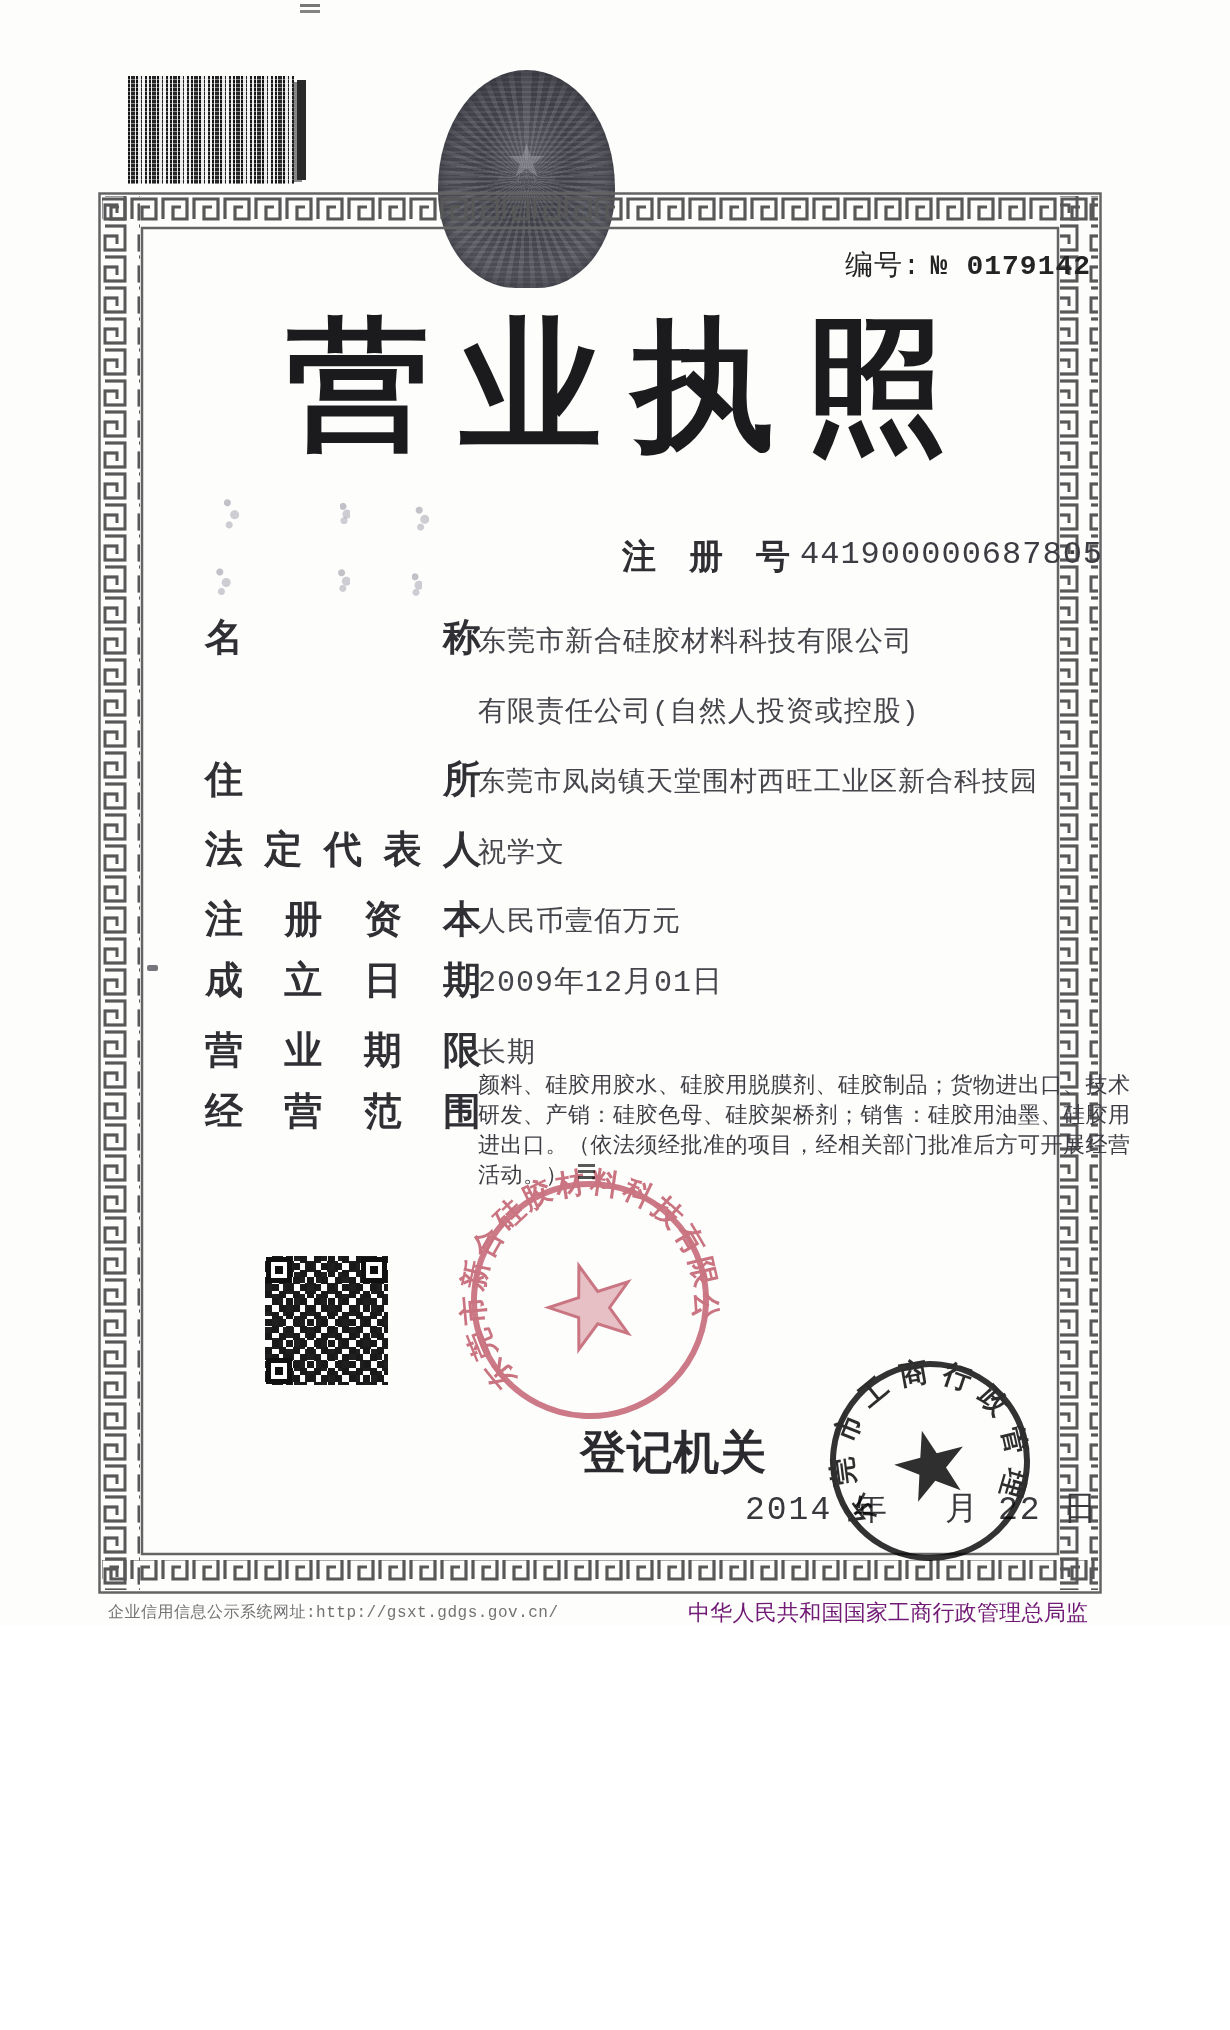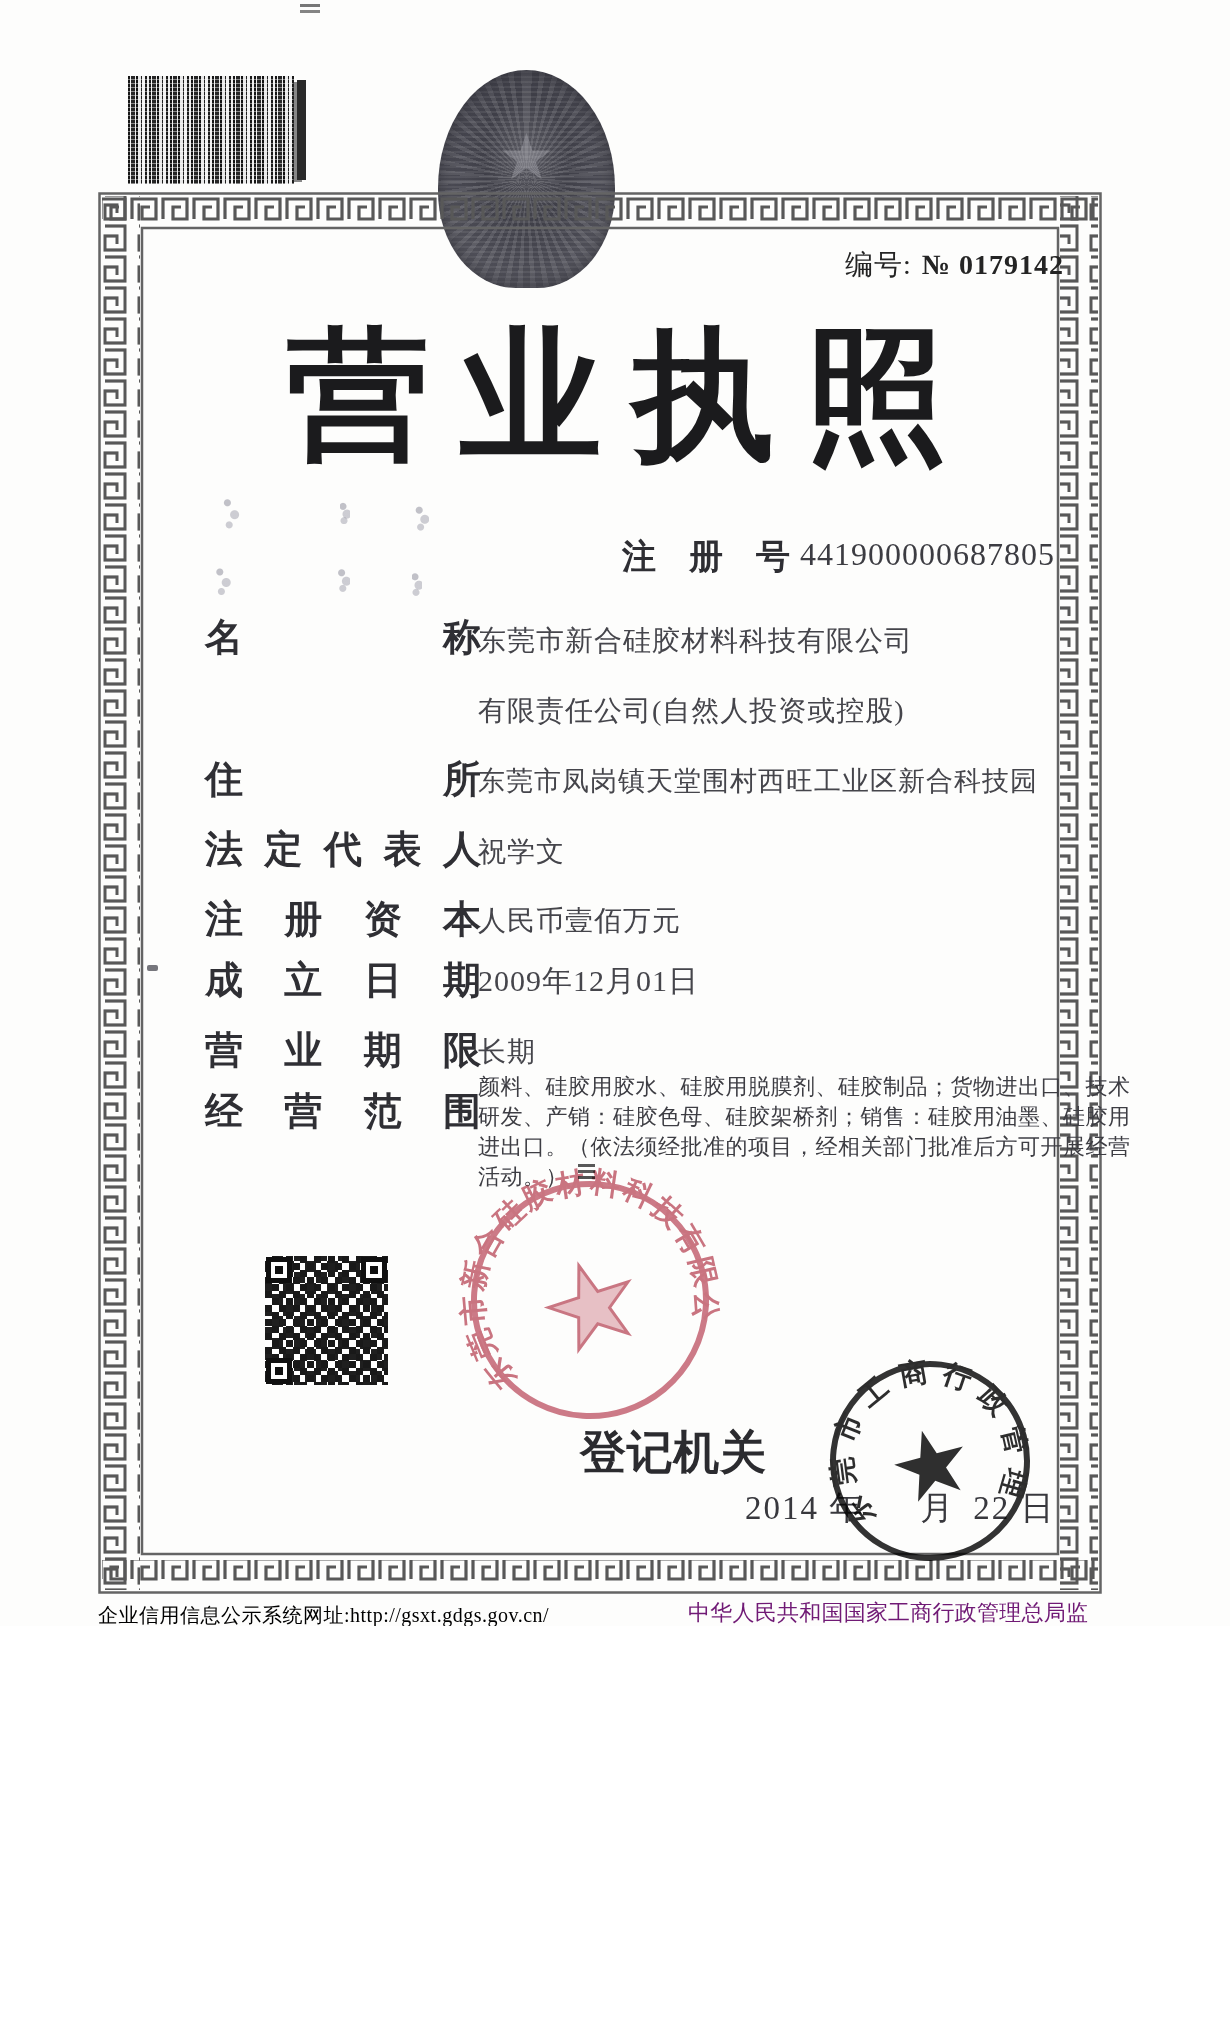--- a/index.html
+++ b/index.html
@@ -1,19 +1,19 @@
 <!DOCTYPE html>
 <html><head>
 <meta charset="utf-8">
 <style>
   html,body{margin:0;padding:0;background:#ffffff;}
   .sheet{
     position:relative;width:1230px;height:1626px;overflow:hidden;
     background:#fdfdfc;
-    font-family:Liberation Serif, serif;
+    font-family:Liberation Mono, monospace;
     color:#333;
   }
   
   .barcode{
     position:absolute;left:128px;top:76px;width:166px;height:108px;
     background-image:
       repeating-linear-gradient(0deg, rgba(255,255,255,.45) 0 1px, transparent 1px 4px),
       repeating-linear-gradient(90deg,
         #161616 0 2px,#f3f3f3 2px 3px,#262626 3px 7px,#ececec 7px 8px,
         #121212 8px 10px,#e9e9e9 10px 13px,#202020 13px 14px,#f2f2f2 14px 17px,
@@ -76,21 +76,21 @@
   .f-tl{left:1px;top:1px}.f-tr{right:1px;top:1px}.f-bl{left:1px;bottom:1px}
   
   .stamp-red{position:absolute;left:455px;top:1165px;mix-blend-mode:multiply;}
   .stamp-black{position:absolute;left:824px;top:1355px;mix-blend-mode:multiply;}
   
   .registrar{position:absolute;left:580px;top:1422px;width:186px;font-size:46px;font-weight:700;
     color:#2b2b2f;text-align:justify;text-align-last:justify;}
   .dateline{position:absolute;left:745px;top:1486px;font-size:33px;color:#38383d;letter-spacing:2px;}
   .dateline .dm{margin-left:56px;}
   .dateline .dd{margin-left:18px;text-align:right;}
-  .footer-left{position:absolute;left:98px;top:1602px;font-size:20px;color:#000000;letter-spacing:.5px;}
+  .footer-left{position:absolute;left:108px;top:1602px;font-size:16px;color:#737373;letter-spacing:.5px;}
   .footer-right{position:absolute;left:688px;top:1598px;width:400px;font-size:22px;color:#701a75;
     text-align:justify;text-align-last:justify;}
   
   .smudge{position:absolute;filter:blur(.6px);
     background:
       radial-gradient(circle at 30% 20%, rgba(95,95,115,.38) 0 3px, transparent 4px),
       radial-gradient(circle at 70% 55%, rgba(95,95,115,.30) 0 4px, transparent 5px),
       radial-gradient(circle at 40% 85%, rgba(95,95,115,.30) 0 3px, transparent 4px);}
   .sm1{left:222px;top:496px;width:18px;height:34px}
   .sm2{left:340px;top:502px;width:10px;height:22px}

